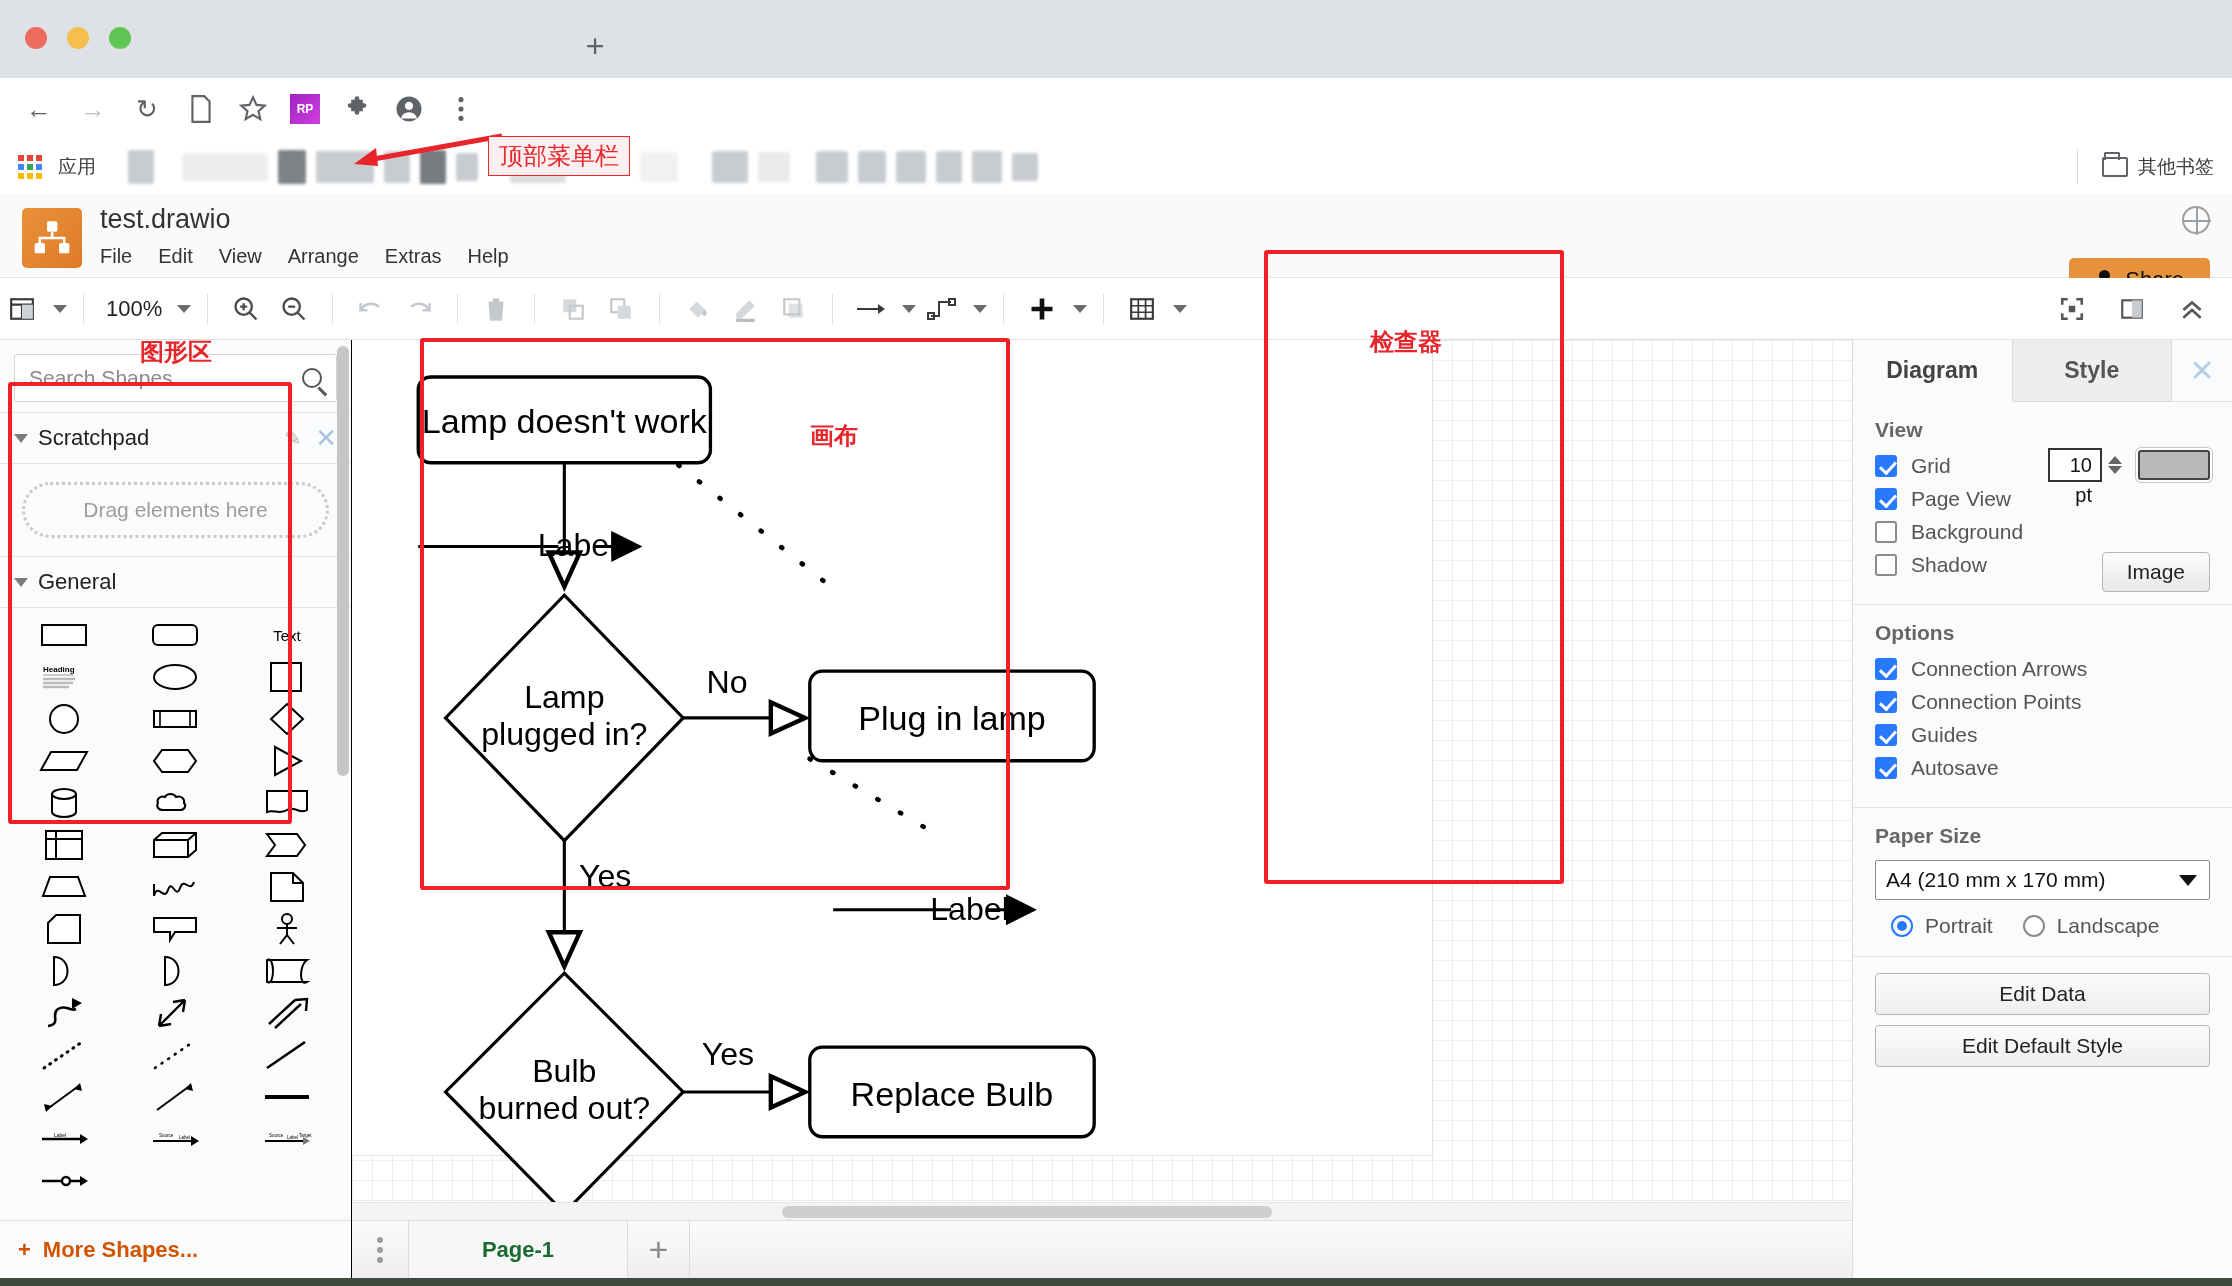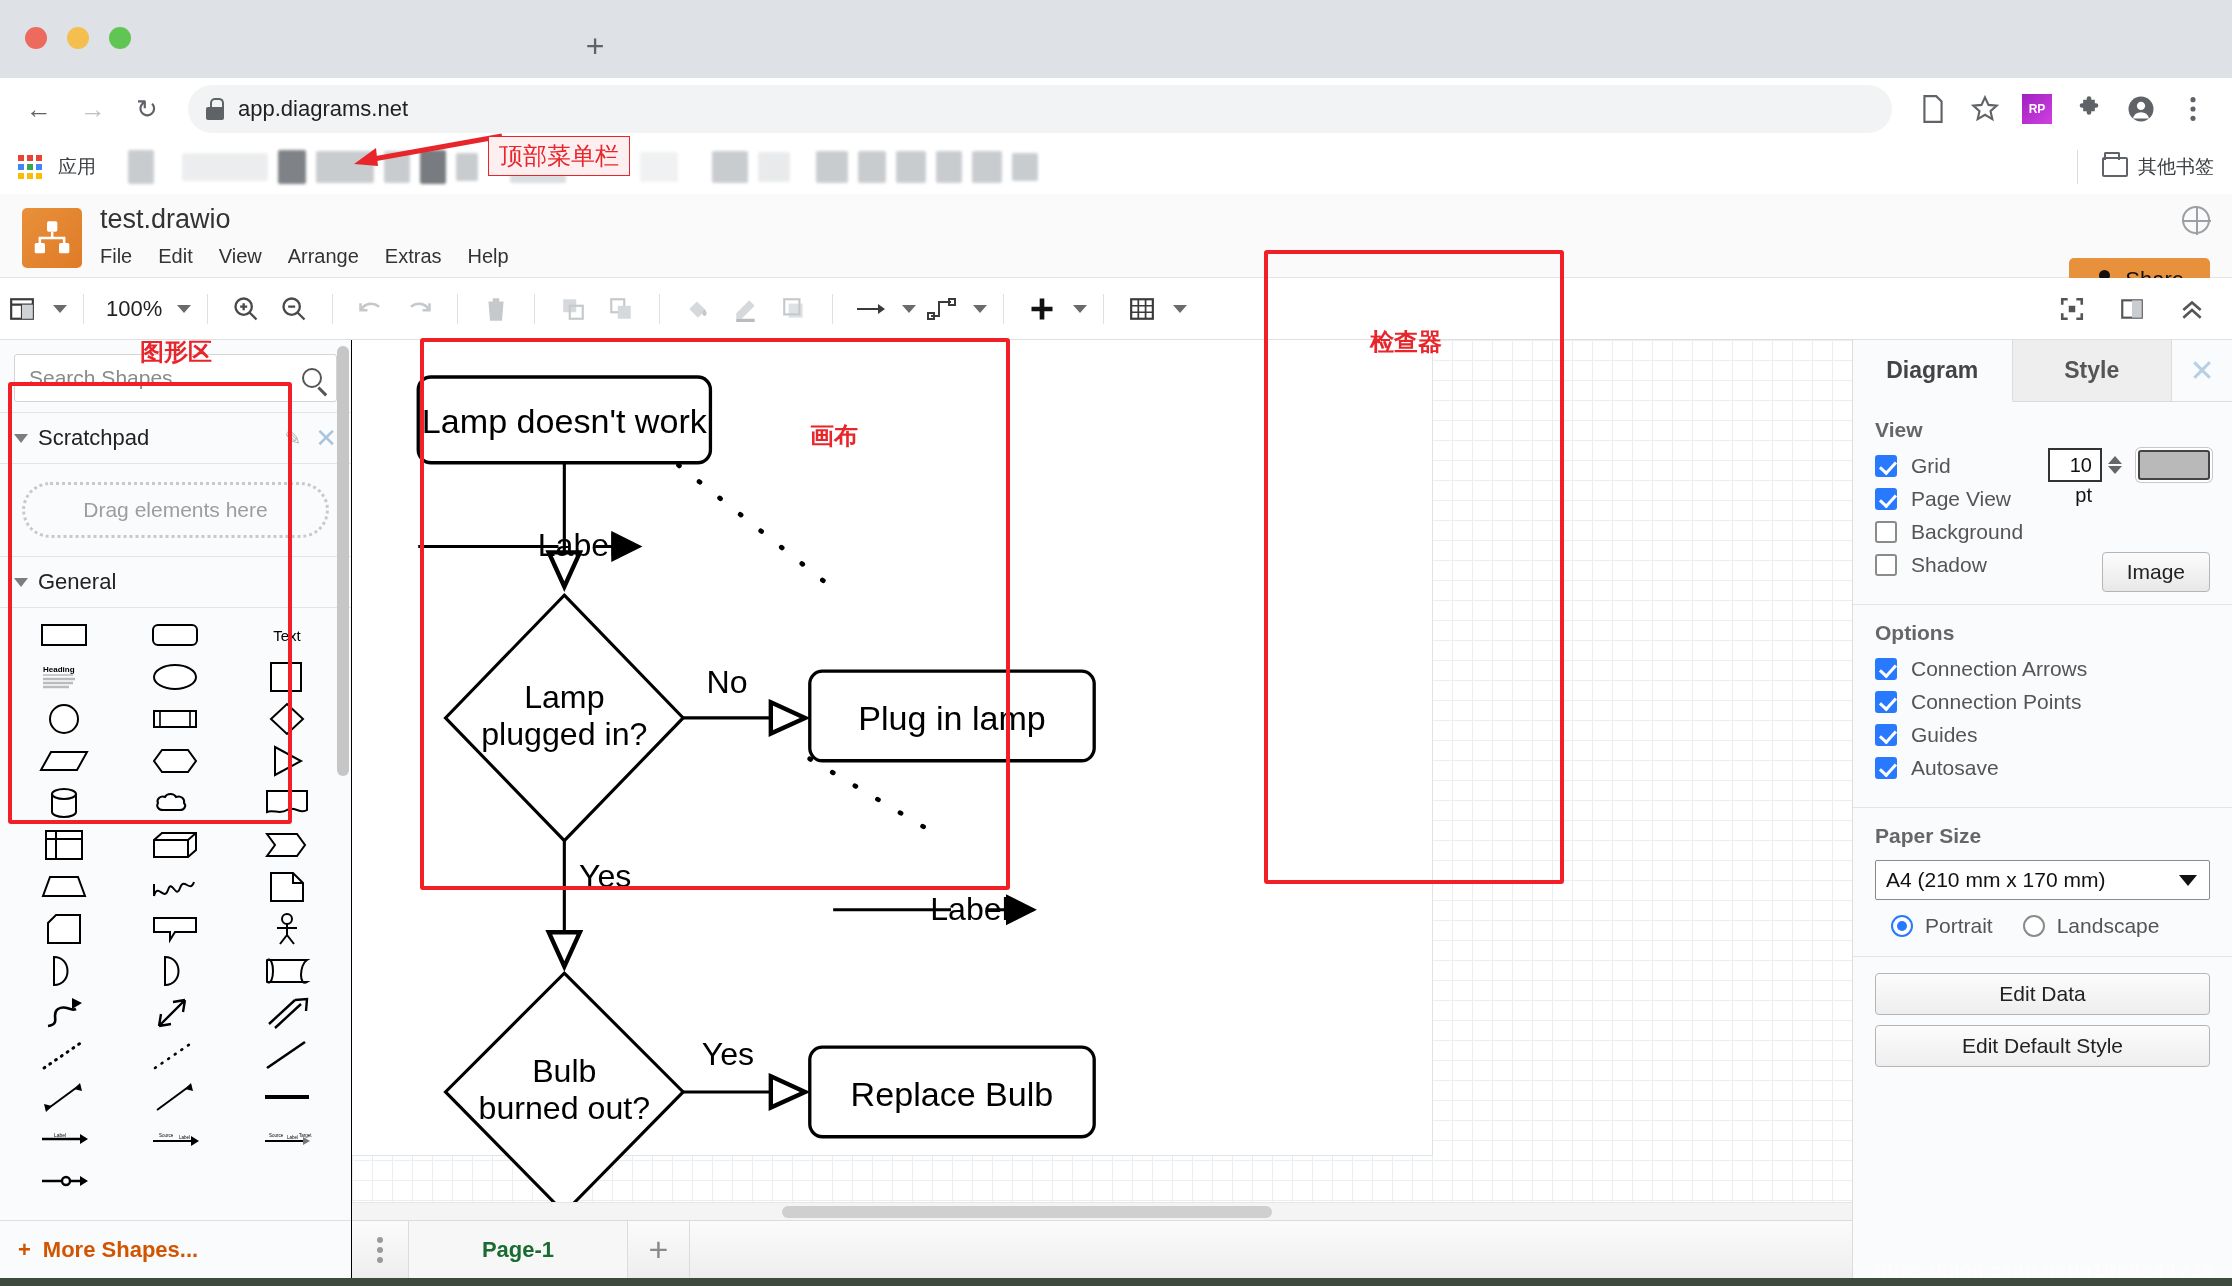--- a/index.html
+++ b/index.html
@@ -209,24 +209,20 @@
       <span class="dot y"></span>
       <span class="dot g"></span>
     </div>
     <div class="newtab">+</div>
   </div>
 
   <div class="navbar">
     <div class="navbtn">←</div>
     <div class="navbtn dim">→</div>
     <div class="navbtn">↻</div>
-    <div class="omnibox">
-      <span class="lock"></span>
-      <span class="url">app.diagrams.net</span>
-    </div>
     <div class="navicons">
       <div class="navbtn">
         <svg width="26" height="30" viewBox="0 0 24 28">
             <path d="M4 2h11l5 5v19H4z" fill="none" stroke="#5f6368" stroke-width="2"></path>
           </svg>
       </div>
       <div class="navbtn">
         <svg width="28" height="28" viewBox="0 0 24 24">
             <path d="M12 2l3 6.5 7 .6-5.3 4.7 1.6 6.9L12 17l-6.3 3.7 1.6-6.9L2 9.1l7-.6z" fill="none" stroke="#5f6368" stroke-width="1.8"></path>
           </svg>

